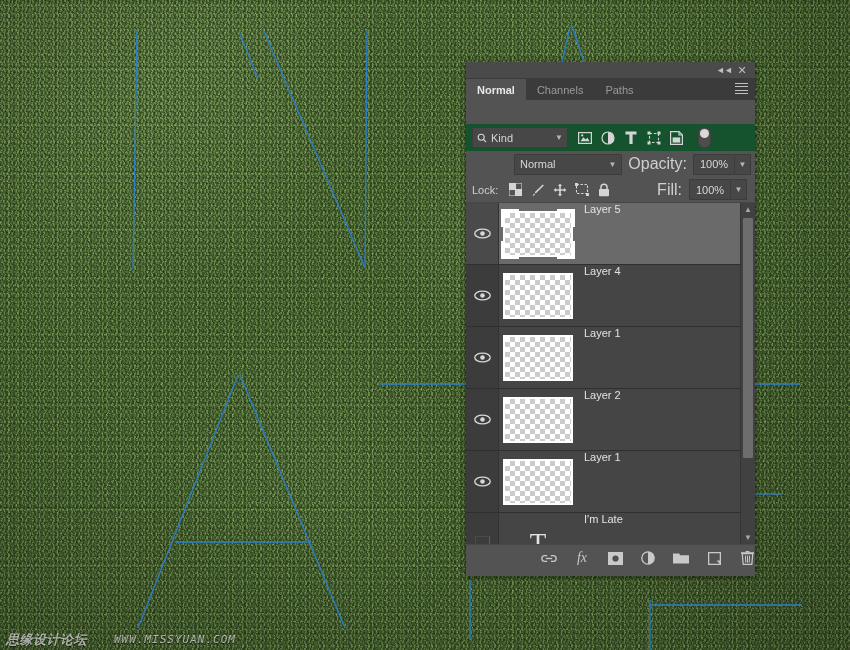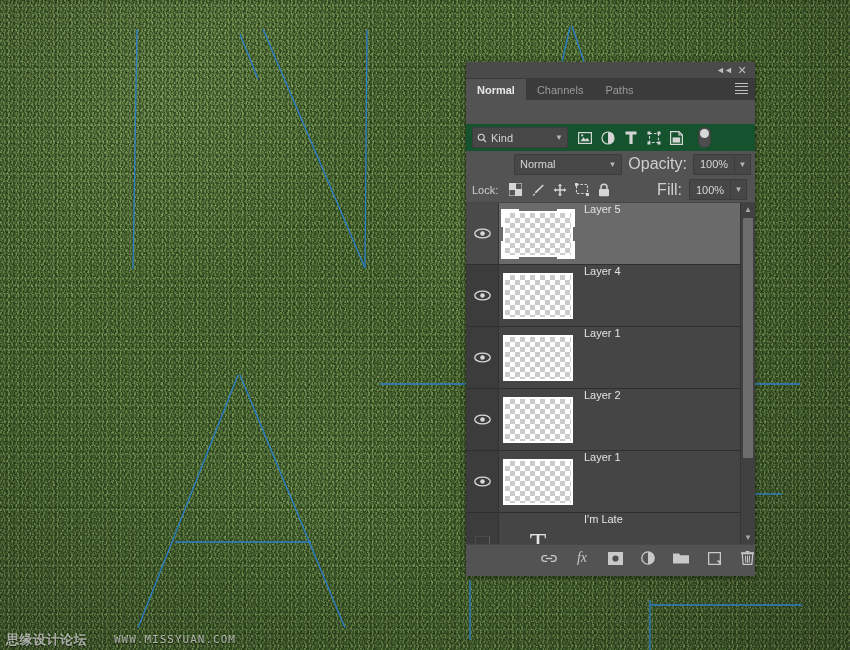--- a/index.html
+++ b/index.html
@@ -3,21 +3,21 @@
 <meta charset="utf-8">
 <style>
   html,body{margin:0;padding:0;}
   body{
     width:850px;height:650px;overflow:hidden;position:relative;
     font-family:"Liberation Sans", sans-serif;
     background:#3f5a2a;
   }
 
   
-  #canvas{position:absolute;inset:0;overflow:hidden;}
+  #canvas{position:absolute;inset:0;overflow:hidden;font-style:italic;}
   .grass{
     position:absolute;inset:0;
     background-color:#4b6b31;
     background-image:
       repeating-linear-gradient(97deg, rgba(26,44,14,.55) 0 1px, rgba(0,0,0,0) 1px 3px),
       repeating-linear-gradient(83deg, rgba(150,176,110,.40) 0 1px, rgba(0,0,0,0) 1px 4px),
       repeating-linear-gradient(12deg, rgba(22,38,12,.40) 0 1px, rgba(0,0,0,0) 1px 5px),
       repeating-linear-gradient(168deg, rgba(176,196,140,.30) 0 1px, rgba(0,0,0,0) 1px 6px),
       repeating-linear-gradient(45deg, rgba(35,56,20,.35) 0 2px, rgba(0,0,0,0) 2px 5px),
       repeating-linear-gradient(135deg, rgba(120,150,85,.28) 0 1px, rgba(0,0,0,0) 1px 4px),

